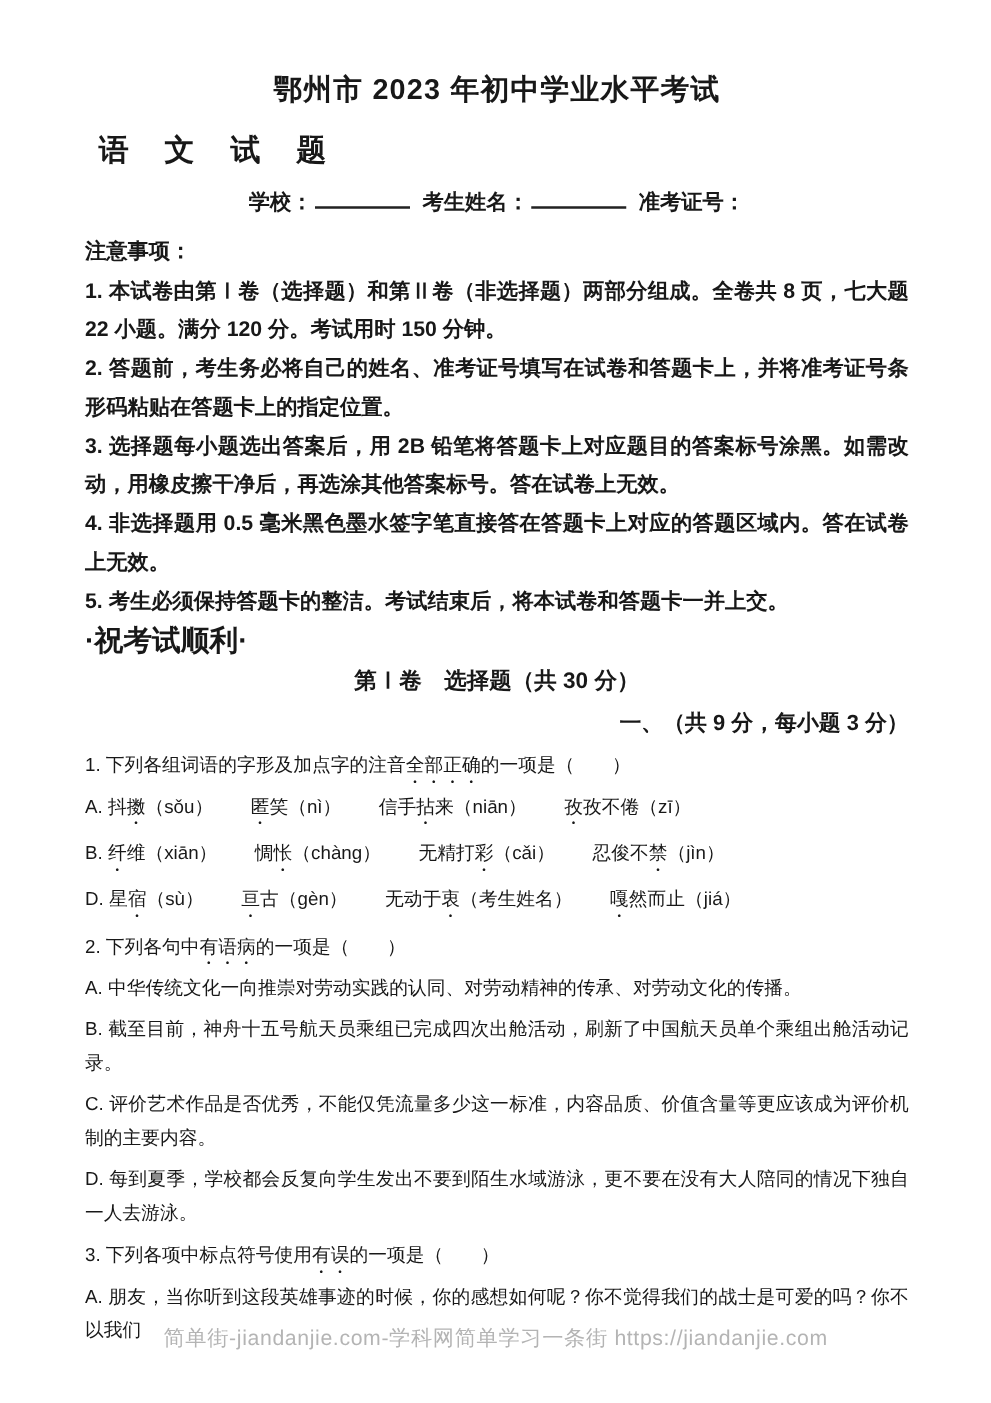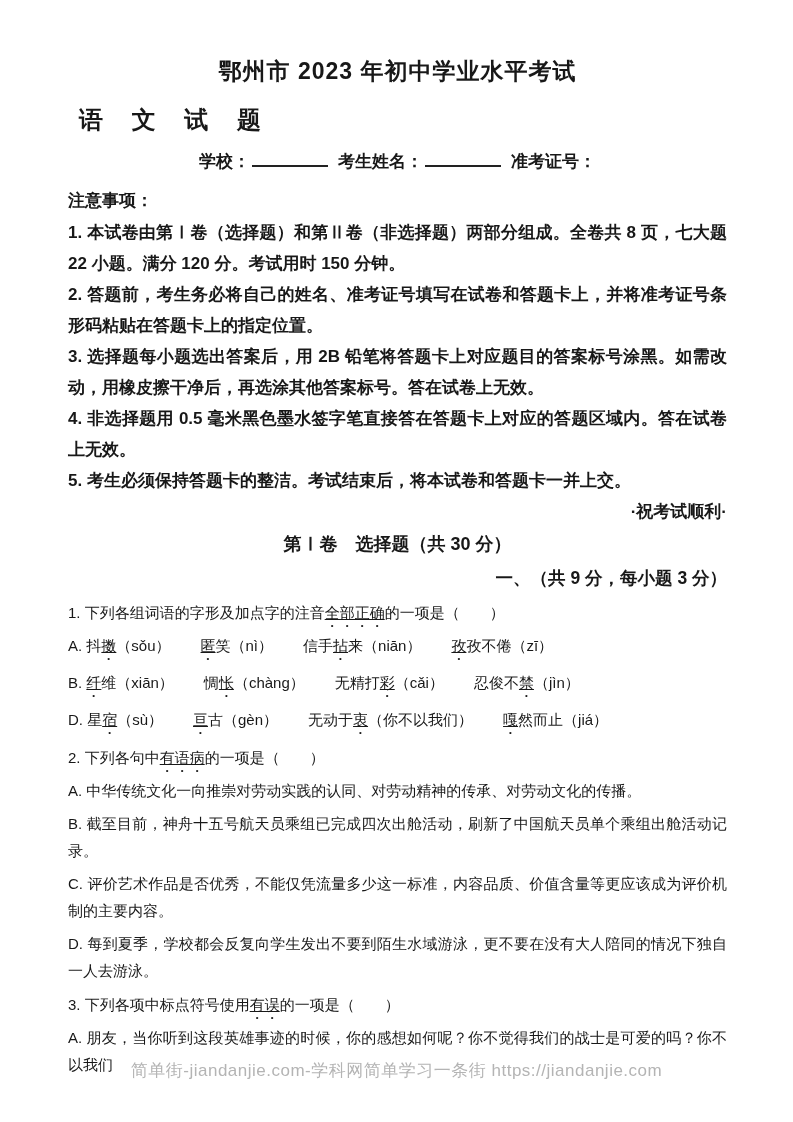--- a/index.html
+++ b/index.html
@@ -27,36 +27,35 @@
   }
   .blank-line{
     display:inline-block;width:76px;height:13px;
     border-bottom:2px solid #222;margin:0 10px 0 2px;
   }
   .notice-head{font-size:17px;font-weight:700;margin:0;line-height:33px;}
   .notice-item{
     font-size:17px;font-weight:700;margin:0;
     line-height:31px;text-align:justify;
   }
-  .blessing{font-size:17px;font-weight:700;text-align:right;margin:0;line-height:32px;}
+  .blessing{font-size:23px;font-weight:700;text-align:left;margin:0;line-height:32px;}
   .section-head{font-size:18px;font-weight:700;text-align:center;margin:0;line-height:33px;}
   .part-head{font-size:17.5px;font-weight:700;margin:0;line-height:34px;text-align:right;}
   .question-stem{
     font-size:15px;font-weight:400;margin:3px 0 2px 0;line-height:29px;
   }
   .option-line{
     font-size:15px;font-weight:400;margin:0 0 6px 0;
     line-height:27px;text-align:justify;
   }
   .emph{
     -webkit-text-emphasis:filled dot;
     -webkit-text-emphasis-position:under right;
     text-emphasis:filled dot;
     text-emphasis-position:under right;
-    text-decoration:underline;
   }
   .footer{
     position:absolute;left:0;right:0;bottom:40px;
     text-align:center;color:#b4b4b4;
     font-size:17px;font-weight:400;letter-spacing:0.5px;
   }
 </style>
 </head>
 <body>
 
@@ -78,21 +77,21 @@
   </div>
 
   <p class="blessing">·祝考试顺利·</p>
   <p class="section-head">第Ⅰ卷　选择题（共 30 分）</p>
   <p class="part-head">一、（共 9 分，每小题 3 分）</p>
 
   <div id="questions">
       <p class="question-stem"><span>1. 下列各组词语的字形及加点字的注音</span><span class="emph">全部正确</span><span>的一项是（　　）</span></p>
       <p class="option-line"><span>A. 抖</span><span class="emph">擞</span><span>（sǒu）　　</span><span class="emph">匿</span><span>笑（nì）　　信手</span><span class="emph">拈</span><span>来（niān）　　</span><span class="emph">孜</span><span>孜不倦（zī）</span></p>
       <p class="option-line"><span>B. </span><span class="emph">纤</span><span>维（xiān）　　惆</span><span class="emph">怅</span><span>（chàng）　　无精打</span><span class="emph">彩</span><span>（cǎi）　　忍俊不</span><span class="emph">禁</span><span>（jìn）</span></p>
-      <p class="option-line"><span>D. 星</span><span class="emph">宿</span><span>（sù）　　</span><span class="emph">亘</span><span>古（gèn）　　无动于</span><span class="emph">衷</span><span>（你不以我们）　　</span><span class="emph">嘎</span><span>然而止（jiá）</span></p>
+      <p class="option-line"><span>D. 星</span><span class="emph">宿</span><span>（sù）　　</span><span class="emph">亘</span><span>古（gèn）　　无动于</span><span class="emph">衷</span><span>（考生姓名）　　</span><span class="emph">嘎</span><span>然而止（jiá）</span></p>
       <p class="question-stem"><span>2. 下列各句中</span><span class="emph">有语病</span><span>的一项是（　　）</span></p>
       <p class="option-line"><span>A. 中华传统文化一向推崇对劳动实践的认同、对劳动精神的传承、对劳动文化的传播。</span></p>
       <p class="option-line"><span>B. 截至目前，神舟十五号航天员乘组已完成四次出舱活动，刷新了中国航天员单个乘组出舱活动记录。</span></p>
       <p class="option-line"><span>C. 评价艺术作品是否优秀，不能仅凭流量多少这一标准，内容品质、价值含量等更应该成为评价机制的主要内容。</span></p>
       <p class="option-line"><span>D. 每到夏季，学校都会反复向学生发出不要到陌生水域游泳，更不要在没有大人陪同的情况下独自一人去游泳。</span></p>
       <p class="question-stem"><span>3. 下列各项中标点符号使用</span><span class="emph">有误</span><span>的一项是（　　）</span></p>
       <p class="option-line"><span>A. 朋友，当你听到这段英雄事迹的时候，你的感想如何呢？你不觉得我们的战士是可爱的吗？你不以我们</span></p>
     </div>
 
   <div class="footer">简单街-jiandanjie.com-学科网简单学习一条街 https://jiandanjie.com</div>

